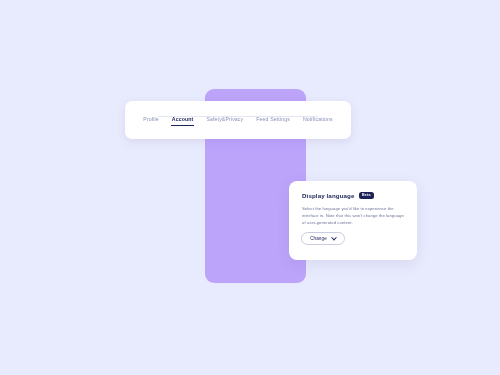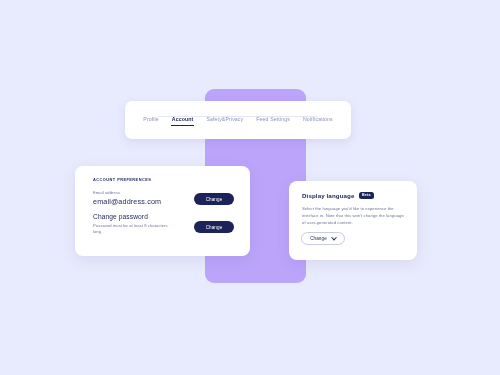--- a/index.html
+++ b/index.html
@@ -231,31 +231,20 @@
     <div class="tabs">
       <div class="tabs-rule"></div>
       <div class="tab">Profile</div>
       <div class="tab active">Account</div>
       <div class="tab">Safety&amp;Privacy</div>
       <div class="tab">Feed Settings</div>
       <div class="tab">Notifications</div>
     </div>
   </div>
 
-  <div class="prefs-card">
-    <div class="prefs-title">ACCOUNT PREFERENCES</div>
-
-    <div class="row-label email-label">Email address</div>
-    <div class="email-value">email@address.com</div>
-    <button class="btn-dark btn-email">Change</button>
-
-    <div class="pwd-heading">Change password</div>
-    <div class="pwd-hint">Password must be at least 8 characters long</div>
-    <button class="btn-dark btn-pwd">Change</button>
-  </div>
 
   <div class="lang-card">
     <div class="lang-head">
       <span class="lang-title">Display language</span>
       <span class="badge">Beta</span>
     </div>
     <div class="lang-desc">Select the language you'd like to experience the interface in. Note that this won't change the language of user-generated content.</div>
     <button class="btn-outline">
       <span>Change</span>
       <span class="chev"></span>

